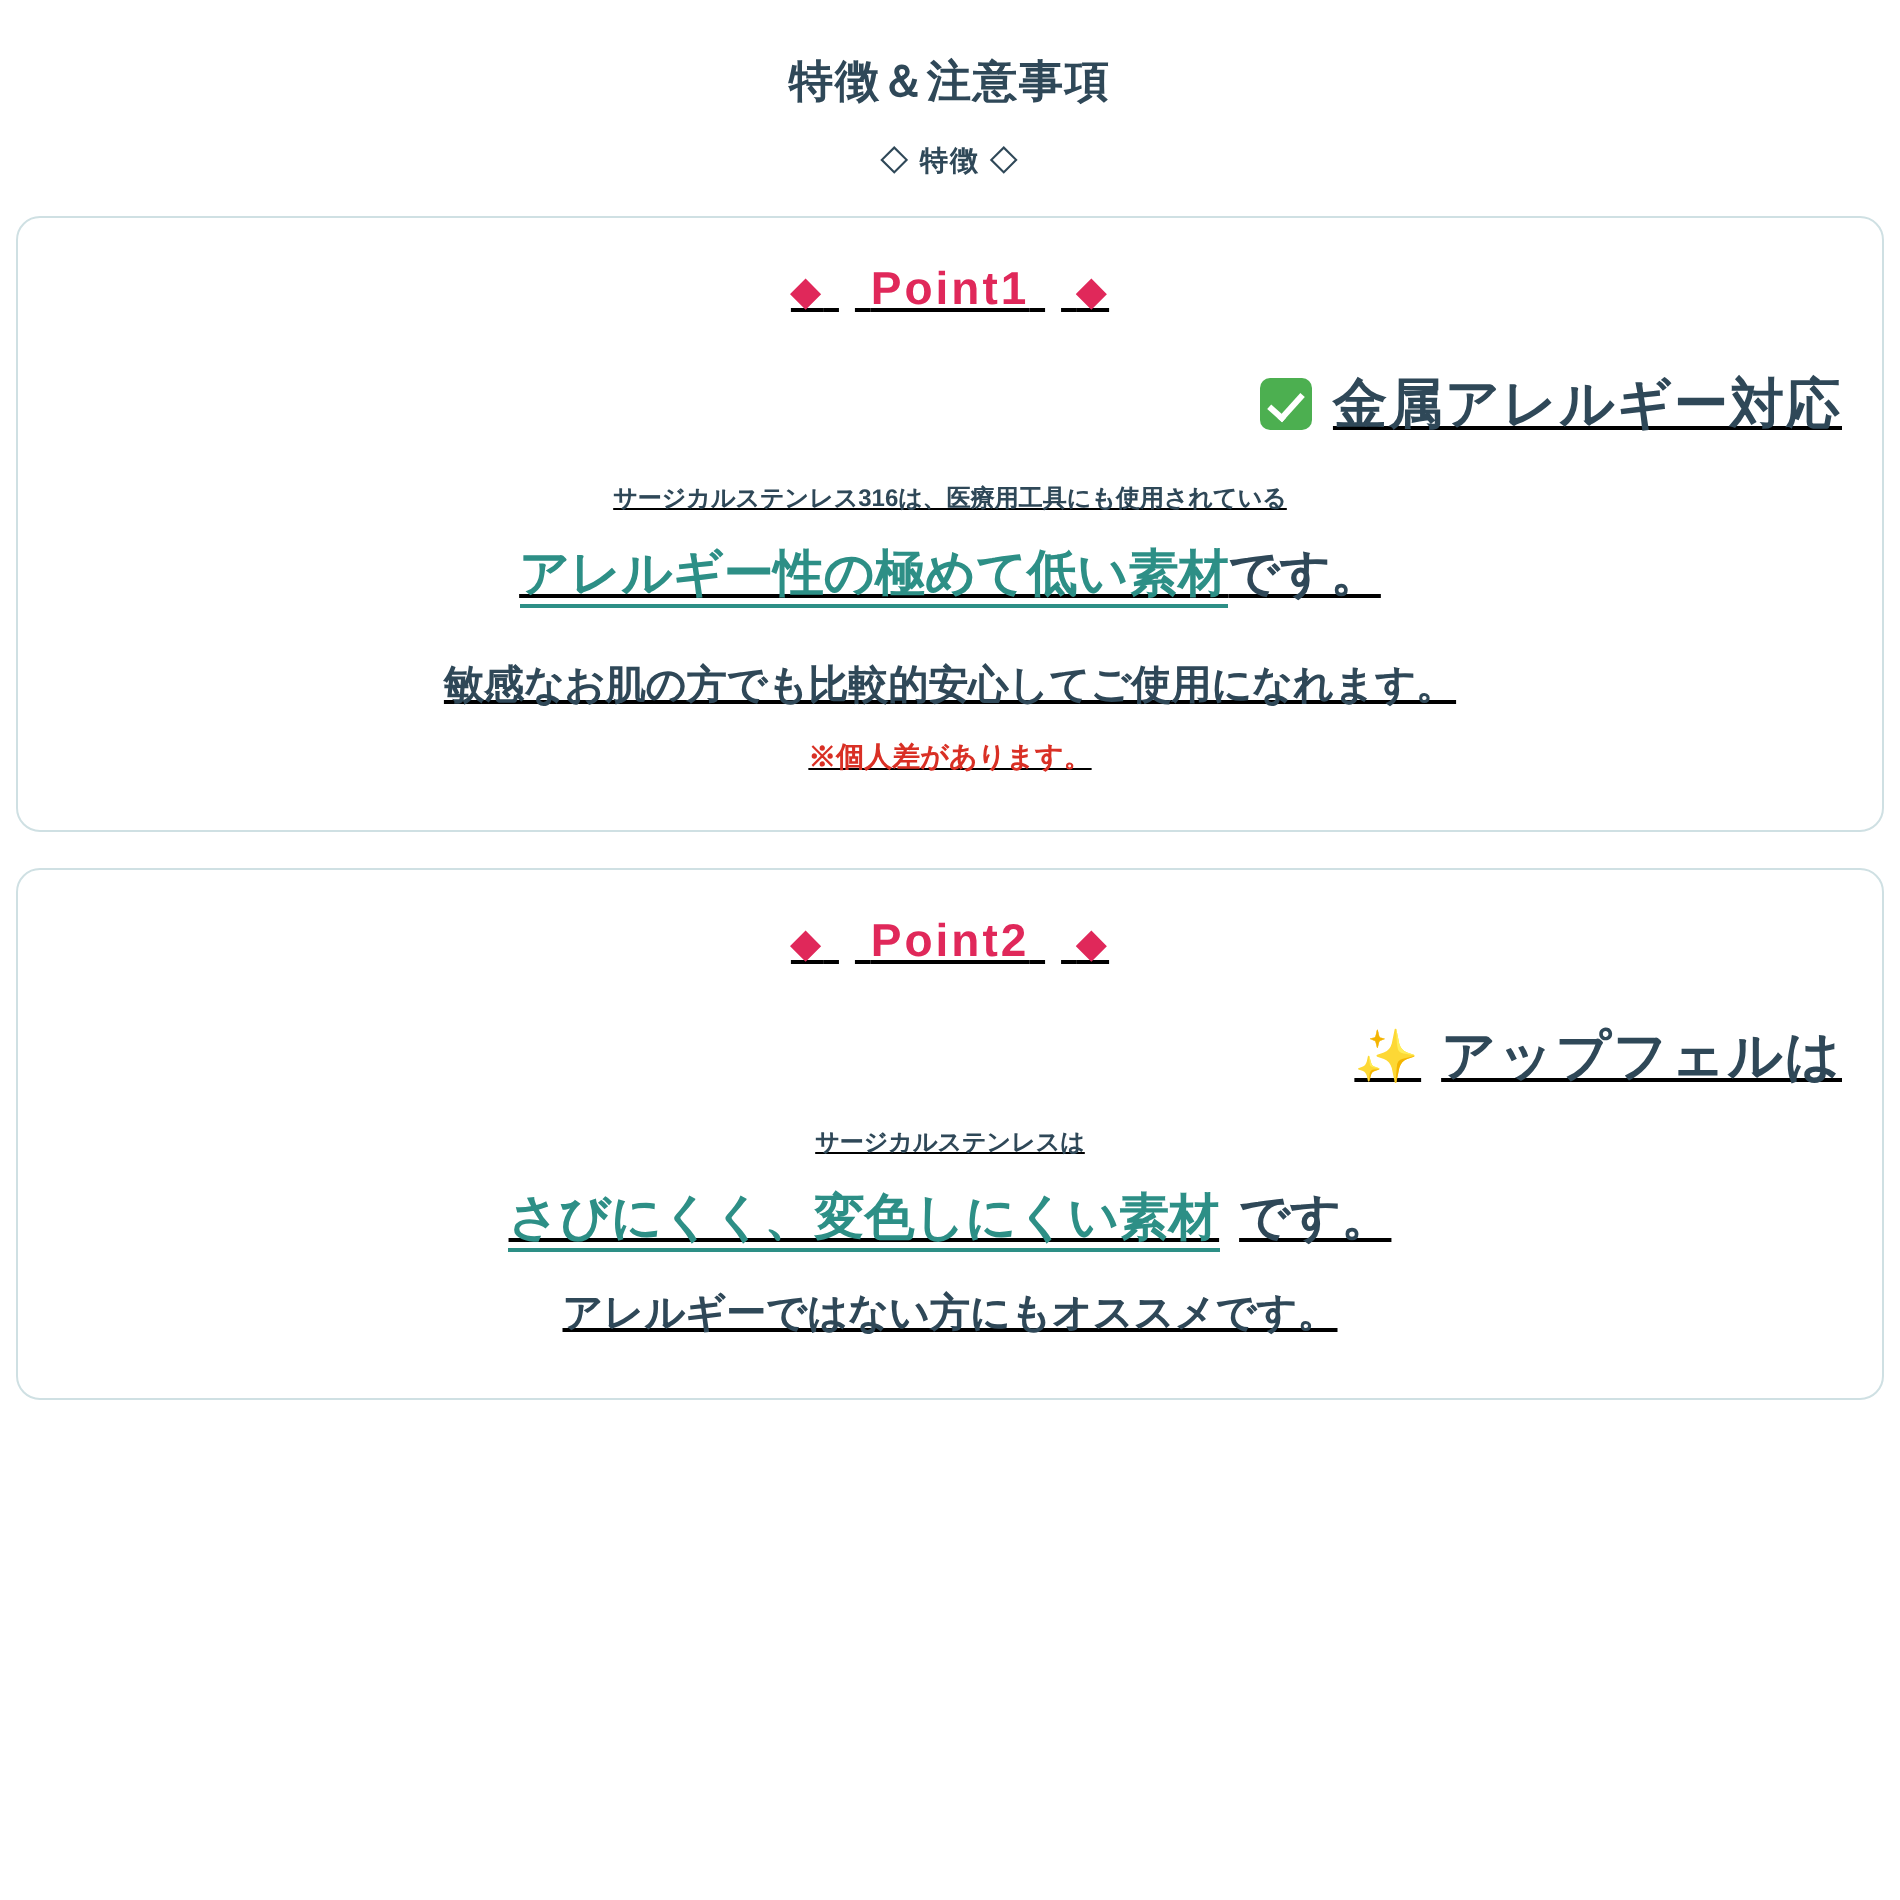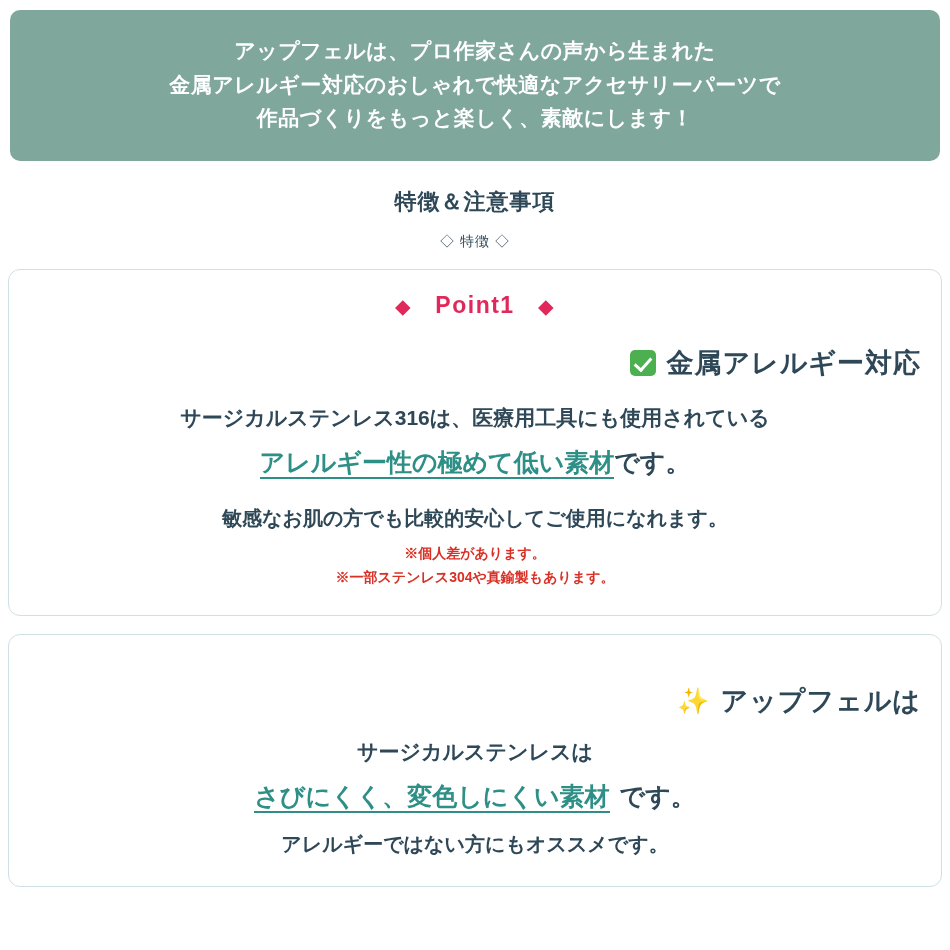--- a/index.html
+++ b/index.html
@@ -43,32 +43,33 @@
     color: #2f4858;
     font-size: 22px;
     font-weight: bold;
     letter-spacing: 1px;
   }
   .section-sub {
     text-align: center;
     margin-top: 16px;
     color: #2f4858;
     font-size: 14px;
-    font-weight: normal;
+    font-weight: bold;
     letter-spacing: 1px;
   }
 
   
   .card {
     margin: 18px 8px 0 8px;
     border: 1px solid #cfe0e3;
     border-radius: 12px;
     background: #ffffff;
     padding: 22px 20px 26px 20px;
     text-align: center;
+    text-decoration: underline;
   }
   .point-label {
     color: #e0285a;
     font-size: 23px;
     font-weight: bold;
     letter-spacing: 1.5px;
   }
   .point-label .diamond { font-size: 19px; }
   .point-label .gap { display: inline-block; width: 8px; }
 
@@ -103,21 +104,21 @@
   .sparkle-icon {
     display: inline-block;
     color: #f5c518;
     font-size: 26px;
     line-height: 1;
     flex: none;
   }
 
   .body-line {
     margin-top: 20px;
-    font-size: 21px;
+    font-size: 12px;
     font-weight: bold;
     color: #2f4858;
     line-height: 1.6;
   }
   .body-line.small { font-size: 20px; }
   .big-line {
     margin-top: 10px;
     font-size: 25px;
     font-weight: bold;
     color: #2f4858;
@@ -137,25 +138,20 @@
     line-height: 1.6;
     text-align: center;
   }
   .sp { display: inline-block; width: 10px; }
 </style>
 </head>
 <body>
 
 <div class="page">
 
-  <div class="banner">
-    <div class="banner-line">アップフェルは、プロ作家さんの声から生まれた</div>
-    <div class="banner-line">金属アレルギー対応のおしゃれで快適なアクセサリーパーツで</div>
-    <div class="banner-line">作品づくりをもっと楽しく、素敵にします！</div>
-  </div>
 
   <div class="section-title">特徴＆注意事項</div>
   <div class="section-sub">◇ 特徴 ◇</div>
 
   <div class="card">
     <div class="point-label">
       <span class="diamond">◆</span>
       <span class="gap"></span>
       <span>Point1</span>
       <span class="gap"></span>
@@ -169,24 +165,30 @@
 
     <div class="body-line">サージカルステンレス316は、医療用工具にも使用されている</div>
 
     <div class="big-line">
       <span class="hl">アレルギー性の極めて低い素材</span><span>です。</span>
     </div>
 
     <div class="body-line small">敏感なお肌の方でも比較的安心してご使用になれます。</div>
 
     <div class="note">※個人差があります。</div>
-    <div class="note" style="margin-top:2px;">※一部ステンレス304や真鍮製もあります。</div>
   </div>
 
   <div class="card">
+    <div class="point-label">
+      <span class="diamond">◆</span>
+      <span class="gap"></span>
+      <span>Point2</span>
+      <span class="gap"></span>
+      <span class="diamond">◆</span>
+    </div>
 
     <div class="card-heading">
       <span class="sparkle-icon">✨</span>
       <span>アップフェルは</span>
     </div>
 
     <div class="body-line" style="margin-top:16px;">サージカルステンレスは</div>
 
     <div class="big-line">
       <span class="hl">さびにくく、変色しにくい素材</span><span class="sp"></span><span>です。</span>

